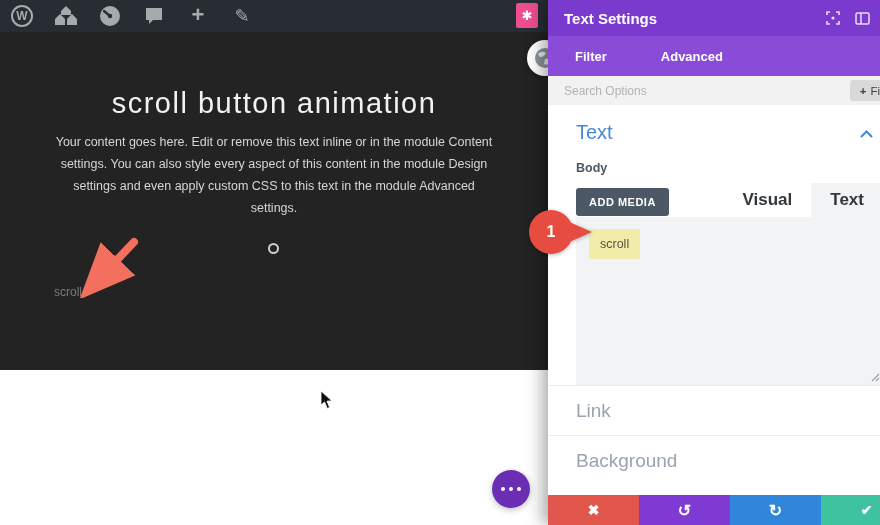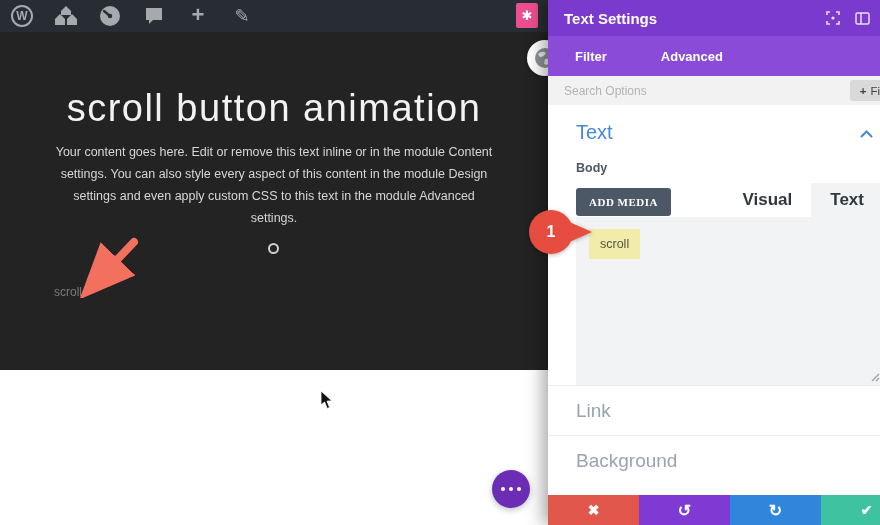--- a/index.html
+++ b/index.html
@@ -14,21 +14,21 @@
     color:#a7aaad; }
   .wp-logo { width:22px; height:22px; border:2px solid #a7aaad; border-radius:50%; font-size:12px; font-weight:700;
     display:flex; align-items:center; justify-content:center; color:#a7aaad; }
   .pencil-glyph { font-size:18px; line-height:1; }
   .plus-glyph { font-size:22px; font-weight:700; line-height:1; margin-top:-2px; }
   .divi-exit { position:absolute; left:516px; top:3px; width:22px; height:25px; background:#ec4e8f;
     color:#fff; font-size:13px; display:flex; align-items:center; justify-content:center; border-radius:2px; }
 
   
   .hero { position:absolute; left:0; top:32px; width:548px; height:338px; background:#232323; }
-  .hero-heading { margin-top:55px; text-align:center; font-size:38px; font-weight:300; letter-spacing:1.5px;
+  .hero-heading { margin-top:55px; text-align:center; font-size:29px; font-weight:300; letter-spacing:1.5px;
     color:#f2f2f2; }
   .hero-paragraph { width:438px; margin:12px auto 0; text-align:center; font-size:12.5px; line-height:1.75;
     color:#d6d6d6; }
   .scroll-label { position:absolute; left:54px; top:253px; font-size:12px; color:#7a7a7a; }
   .circle-marker { position:absolute; left:268px; top:211px; width:11px; height:11px; border:2px solid #cfcfcf;
     border-radius:50%; }
   .arrow-annotation { position:absolute; left:70px; top:196px; width:80px; height:70px; }
   .globe-avatar { position:absolute; left:527px; top:40px; width:36px; height:36px; border-radius:50%;
     background:#fff; display:flex; align-items:center; justify-content:center; z-index:1;
     box-shadow:0 1px 4px rgba(0,0,0,.3); }
@@ -59,21 +59,21 @@
     align-items:center; gap:4px; font-size:11.5px; color:#3c434a; }
 
   .panel-body { position:absolute; left:0; top:105px; right:0; bottom:30px; background:#fff; overflow:hidden; }
   .section-head { display:flex; align-items:center; padding:16px 15px 0 28px; }
   .section-title { flex:1; font-size:20px; color:#4787d8; font-weight:400; }
   .sec-dots { margin-left:11px; color:#7d90a9; font-size:13px; font-weight:700; }
   .field-label { padding:17px 0 8px 28px; font-size:12.5px; font-weight:700; color:#4c5866; }
 
   .editor-controls { margin:0 29px 0 28px; display:flex; align-items:flex-end; }
   .add-media-btn { background:#4c5866; color:#fff; font-size:11px; font-weight:700; letter-spacing:.5px;
-    border-radius:3px; padding:8px 13px; margin-bottom:1px;font-family:Liberation Serif, serif; }
+    border-radius:3px; padding:8px 13px; margin-bottom:1px; }
   .editor-tabs { margin-left:auto; display:flex; }
   .etab { font-size:17px; font-weight:700; color:#32373c; padding:7px 19px; background:#fff; }
   .etab.active { background:#f1f3f5; }
 
   .editor-box { position:relative; margin:0 29px 0 28px; height:168px; background:#f1f3f5; padding:12px 13px; }
   .editor-highlight { display:inline-block; background:#f1eca9; color:#55543f; font-size:12.5px;
     padding:8px 11px; }
   .resize-handle { position:absolute; right:3px; bottom:3px; }
 
   .acc-row { display:flex; align-items:center; height:50px; border-top:1px solid #ececec; margin-top:0;

